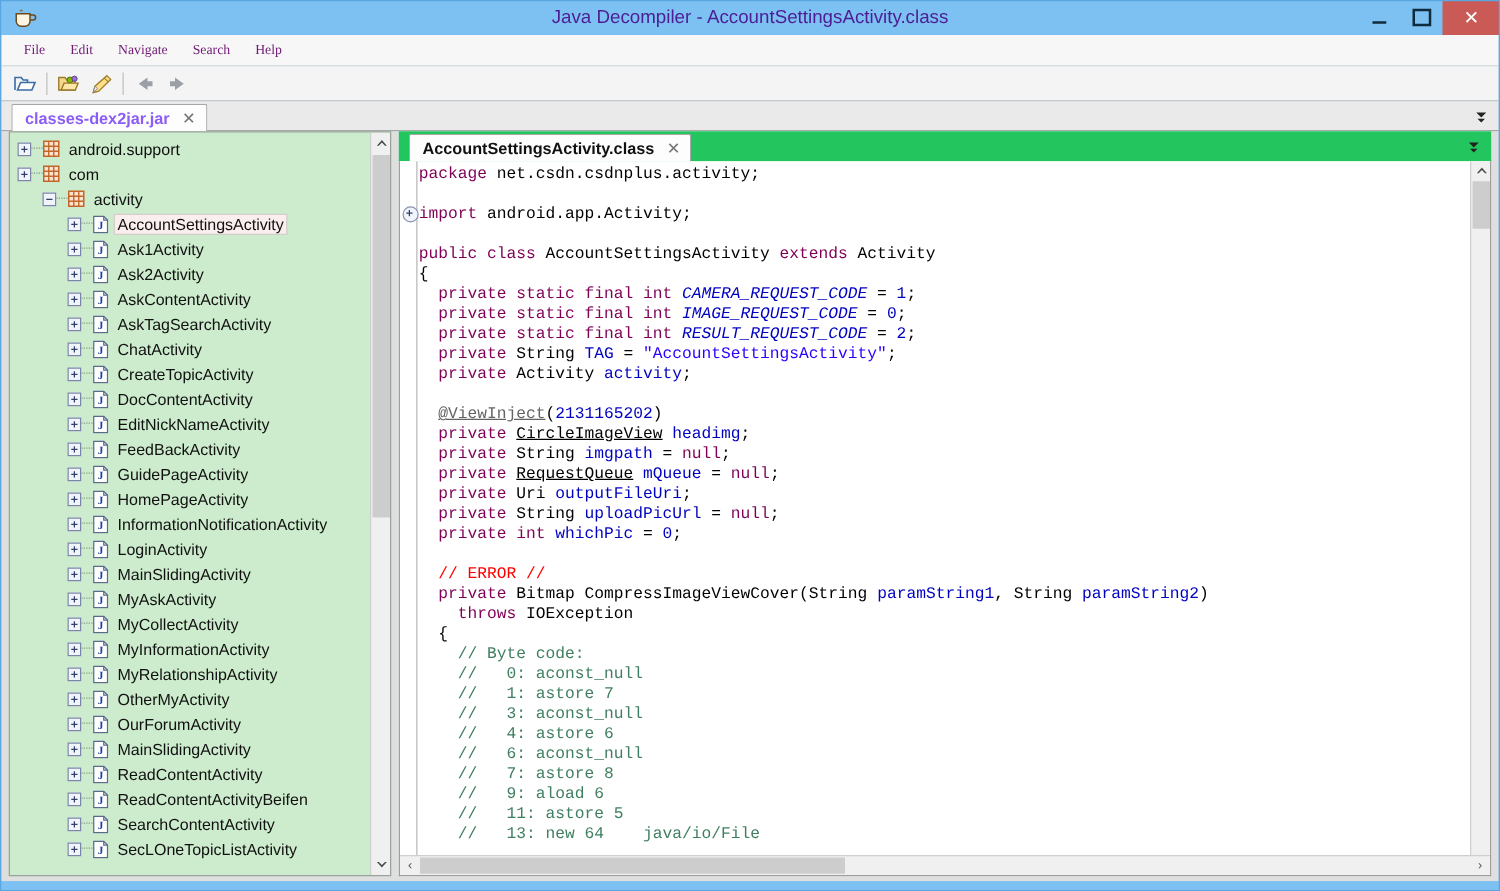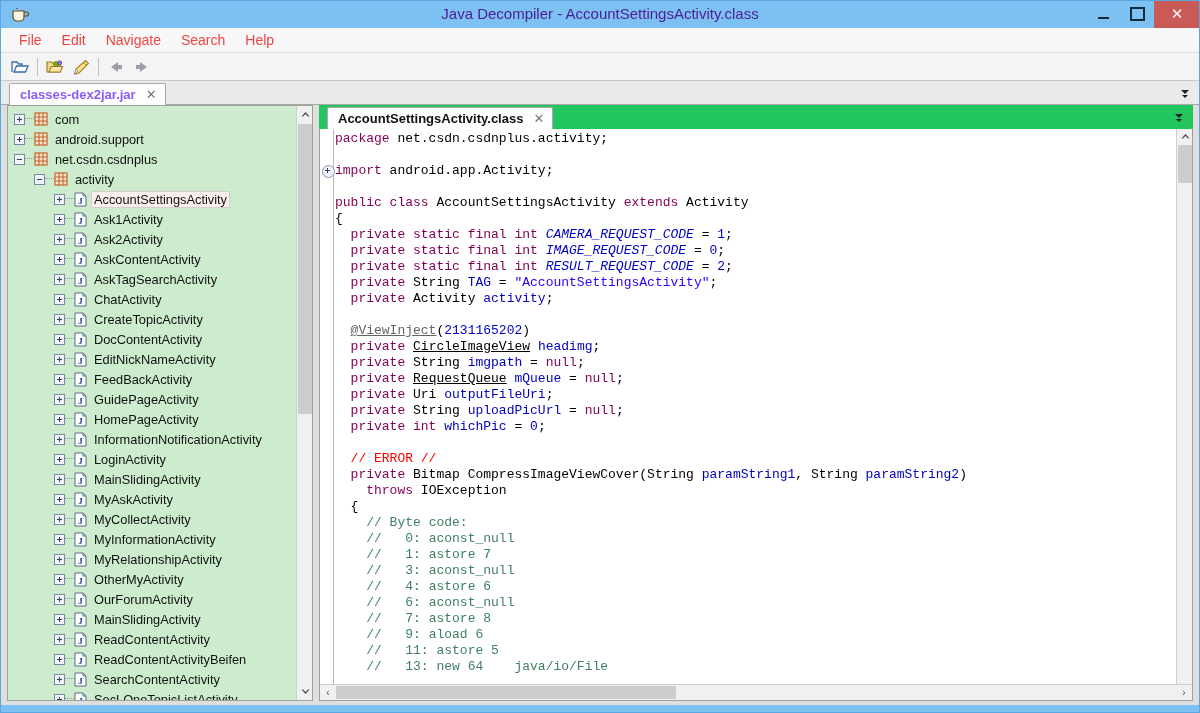--- a/index.html
+++ b/index.html
@@ -39,22 +39,22 @@
   .winbtn .min-glyph { display:block; width: 11px; height: 2px; background: #0f2b3c; margin-top: 8px; }
   .winbtn .max-glyph { display:block; width: 11px; height: 10px; border: 2px solid #0f2b3c; }
 
   
   .menubar {
     position: absolute; left: 1px; top: 28px; width: 1198px; height: 25px;
     background: #f7f7f7; border-bottom: 1px solid #dcdcdc;
     display: flex; align-items: center; padding-left: 8px; box-sizing: border-box;
   }
   .menuitem {
-    font-size: 14px; color: #ef4444; padding: 3px 10px; cursor: default;
-    font-family: Liberation Sans, sans-serif;
+    font-size: 11px; color: #701a75; padding: 3px 10px; cursor: default;
+    font-family: Liberation Serif, serif;
   }
 
   
   .toolbar {
     position: absolute; left: 1px; top: 53px; width: 1198px; height: 28px;
     background: #f4f4f4; border-bottom: 1px solid #c8c8c8;
     display: flex; align-items: center; padding-left: 6px; box-sizing: border-box;
   }
   .tbtn { width: 26px; height: 24px; display:flex; align-items:center; justify-content:center; }
   .tsep { width: 1px; height: 18px; background: #c0c0c0; margin: 0 4px; }
@@ -288,41 +288,31 @@
     <div class="treepane">
       <div class="treelist" id="treelist">
           <div class="trow">
             <span style="display: inline-block; flex: 0 0 auto; width: 6px; height: 1px;"></span>
             <span class="expander plus"></span>
             <span class="dots"></span>
             <span class="pkg-icon"><svg width="14" height="14" viewBox="0 0 14 14">
                 <rect x="1" y="1" width="12" height="12" fill="#fbe3cf" stroke="#c2662a" stroke-width="1.2"></rect>
                 <path d="M1 5 H13 M1 9 H13 M5 1 V13 M9 1 V13" stroke="#c2662a" stroke-width="1.1"></path>
               </svg></span>
-            <span class="tlabel">com</span>
+            <span class="tlabel">android.support</span>
           </div>
           <div class="trow">
             <span style="display: inline-block; flex: 0 0 auto; width: 6px; height: 1px;"></span>
             <span class="expander plus"></span>
             <span class="dots"></span>
             <span class="pkg-icon"><svg width="14" height="14" viewBox="0 0 14 14">
                 <rect x="1" y="1" width="12" height="12" fill="#fbe3cf" stroke="#c2662a" stroke-width="1.2"></rect>
                 <path d="M1 5 H13 M1 9 H13 M5 1 V13 M9 1 V13" stroke="#c2662a" stroke-width="1.1"></path>
               </svg></span>
-            <span class="tlabel">android.support</span>
-          </div>
-          <div class="trow">
-            <span style="display: inline-block; flex: 0 0 auto; width: 6px; height: 1px;"></span>
-            <span class="expander"></span>
-            <span class="dots"></span>
-            <span class="pkg-icon"><svg width="14" height="14" viewBox="0 0 14 14">
-                <rect x="1" y="1" width="12" height="12" fill="#fbe3cf" stroke="#c2662a" stroke-width="1.2"></rect>
-                <path d="M1 5 H13 M1 9 H13 M5 1 V13 M9 1 V13" stroke="#c2662a" stroke-width="1.1"></path>
-              </svg></span>
-            <span class="tlabel">net.csdn.csdnplus</span>
+            <span class="tlabel">com</span>
           </div>
           <div class="trow">
             <span style="display: inline-block; flex: 0 0 auto; width: 26px; height: 1px;"></span>
             <span class="expander"></span>
             <span class="dots"></span>
             <span class="pkg-icon"><svg width="14" height="14" viewBox="0 0 14 14">
                 <rect x="1" y="1" width="12" height="12" fill="#fbe3cf" stroke="#c2662a" stroke-width="1.2"></rect>
                 <path d="M1 5 H13 M1 9 H13 M5 1 V13 M9 1 V13" stroke="#c2662a" stroke-width="1.1"></path>
               </svg></span>
             <span class="tlabel">activity</span>

